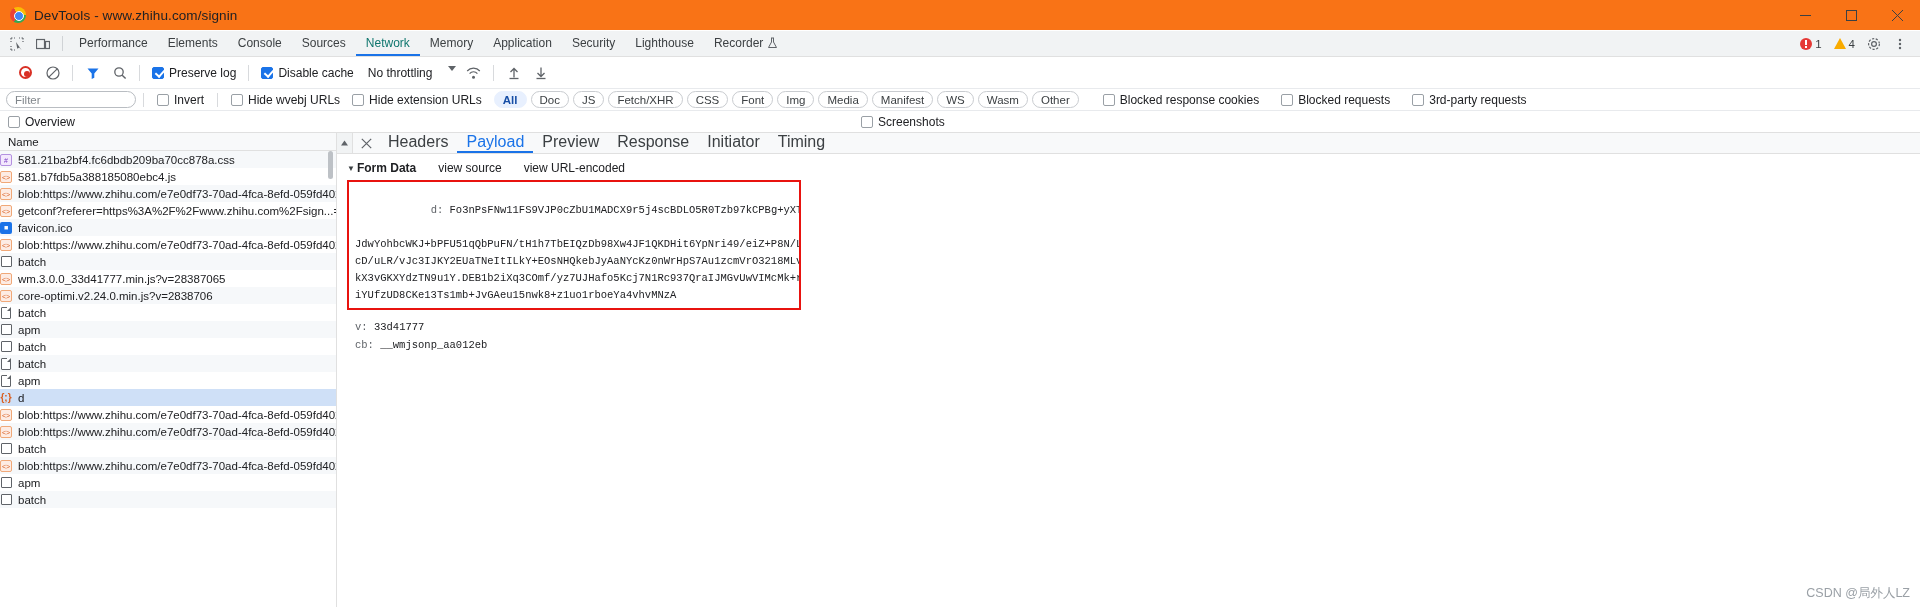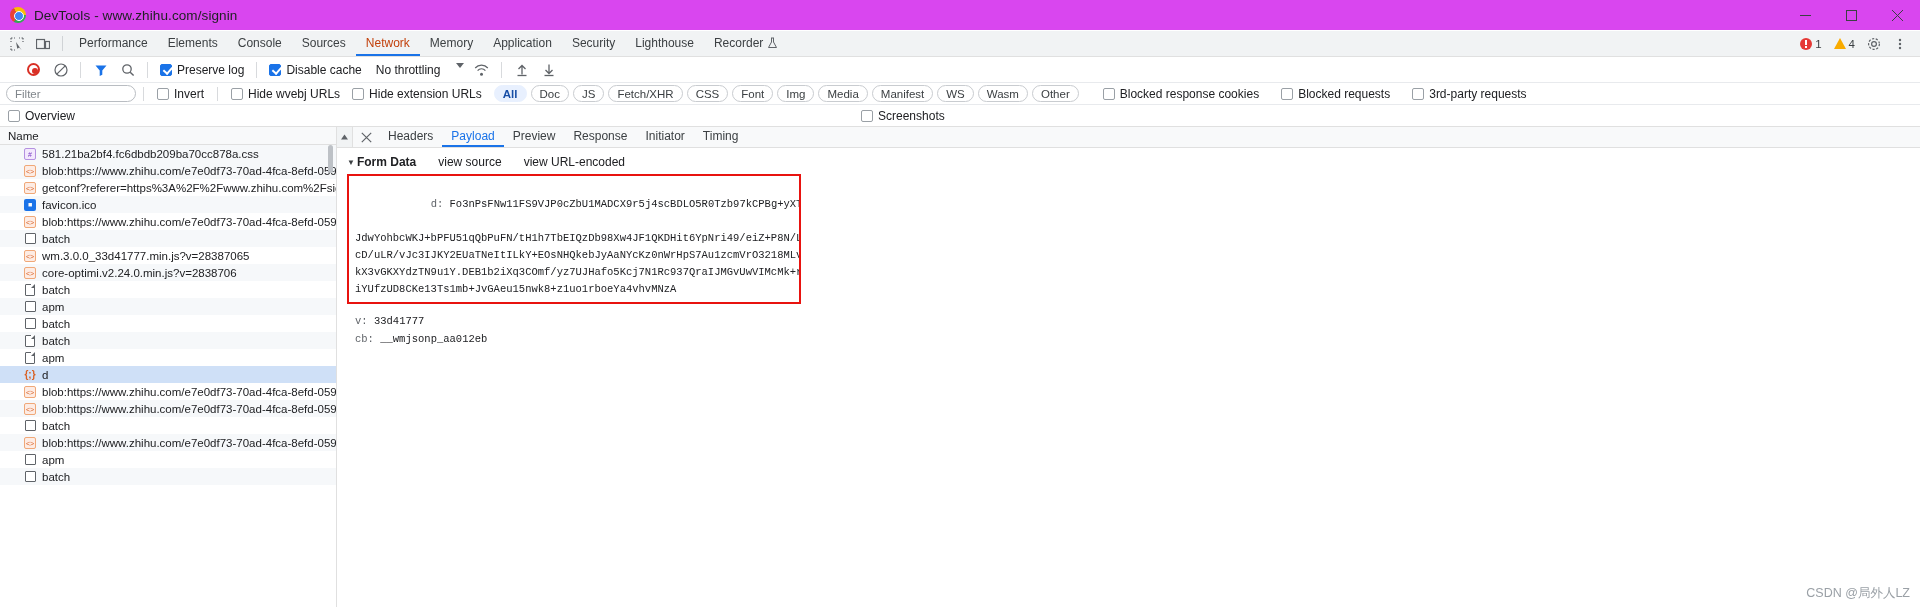--- a/index.html
+++ b/index.html
@@ -10,21 +10,21 @@
     font-family: "Liberation Sans", sans-serif;
     font-size: 12px;
     color: #202124;
     overflow: hidden;
   }
   .app { width: 1920px; height: 607px; position: relative; display: flex; flex-direction: column; }
 
   
   .titlebar {
     height: 21px; min-height: 31px;
-    background: #d946ef;
+    background: #f97316;
     display: flex; align-items: center;
     border-bottom: 1px solid #ffffff;
     position: relative;
   }
   .chrome-logo {
     width: 16px; height: 16px; margin-left: 10px; margin-right: 8px;
     border-radius: 50%;
     background:
       conic-gradient(from 210deg, #ea4335 0deg 120deg, #fbbc05 120deg 240deg, #34a853 240deg 360deg);
     position: relative; flex: 0 0 auto;
@@ -52,43 +52,43 @@
   .tb-icon {
     width: 26px; display: flex; align-items: center; justify-content: center;
     color: #5f6368;
   }
   .tb-sep { width: 1px; background: #d0d3d6; margin: 5px 6px; }
   .ptab {
     display: flex; align-items: center; padding: 0 10px;
     font-size: 12px; color: #3c4043; white-space: nowrap;
     border-bottom: 2px solid transparent; position: relative; top: 0;
   }
-  .ptab.active { color: #c2410c; border-bottom-color: #1a73e8; }
+  .ptab.active { color: #0f766e; border-bottom-color: #1a73e8; }
   .flask { margin-left: 4px; color: #5f6368; display: inline-flex; }
   .tabstrip-right { margin-left: auto; display: flex; align-items: center; padding-right: 8px; gap: 2px; }
   .err-badge, .warn-badge {
     display: flex; align-items: center; gap: 3px; font-size: 11.5px; color: #3c4043;
     padding: 0 5px;
   }
   .dot-err { width: 12px; height: 12px; border-radius: 50%; background: #e53935; position: relative; }
   .dot-err::before, .dot-err::after {
     content: ""; position: absolute; background: #fff; left: 5px; top: 2.5px; width: 2px; height: 5px;
   }
   .dot-err::after { top: 8.5px; height: 2px; }
   .tri-warn {
     width: 0; height: 0; border-left: 6px solid transparent; border-right: 6px solid transparent;
     border-bottom: 11px solid #f9ab00; position: relative;
   }
   .icon-btn { width: 24px; height: 22px; display: flex; align-items: center; justify-content: center; color: #5f6368; }
 
   
   .nettoolbar {
-    height: 26px; min-height: 26px; background: #fff;
+    height: 32px; min-height: 26px; background: #fff;
     display: flex; align-items: center; gap: 0;
-    border-bottom: 1px solid #e8eaed; padding-left: 20px;
+    border-bottom: 1px solid #e8eaed; padding-left: 12px;
   }
   .nb { width: 27px; height: 26px; display: flex; align-items: center; justify-content: center; color: #5f6368; }
   .record-dot { width: 13px; height: 13px; border-radius: 50%; border: 2px solid #d93025; position: relative; }
   .record-dot::after { content:""; position:absolute; left:2.5px; top:2.5px; width:6px;height:6px;border-radius:50%;background:#d93025;}
   .vsep { width: 1px; height: 16px; background: #d8dadd; margin: 0 6px; }
   .cbx {
     display: inline-flex; align-items: center; gap: 5px; font-size: 12px; color: #202124;
     padding: 0 6px; white-space: nowrap;
   }
   .box {
@@ -136,21 +136,21 @@
   
   .body { flex: 1; display: flex; min-height: 0; }
   .sidebar { width: 337px; min-width: 337px; display: flex; flex-direction: column; border-right: 1px solid #e0e0e0; background: #fff; justify-content: flex-end; }
   .sb-head {
     height: 19px; min-height: 19px; display: flex; align-items: center;
     padding-left: 8px; font-size: 11.5px; color: #202124;
     background: #f8f9fa; border-bottom: 1px solid #e0e0e0; border-top: 1px solid #e0e0e0;
   }
   .sb-list { flex: 1; overflow: hidden; position: relative; }
   .row {
-    height: 17px; display: flex; align-items: center; padding-left: 24px;
+    height: 17px; display: flex; align-items: center; padding-left: 0;
     font-size: 11.5px; color: #202124; white-space: nowrap; overflow: hidden;
   }
   .row.odd { background: #f6f8fa; }
   .row.sel { background: #cfe0f7; }
   .row .fname { overflow: hidden; text-overflow: clip; }
   .ricon { width: 12px; height: 12px; margin-right: 6px; flex: 0 0 auto; display:inline-flex; align-items:center; justify-content:center; }
   .ic-js, .ic-css, .ic-doc, .ic-img, .ic-other, .ic-json {
     width: 12px; height: 12px; border-radius: 2px; font-size: 7px; line-height: 12px;
     text-align: center; font-family: "Liberation Sans", sans-serif;
   }
@@ -171,21 +171,21 @@
 
   
   .detail { flex: 1; display: flex; flex-direction: column; min-width: 0; background: #fff; }
   .dtabs {
     height: 22px; min-height: 22px; display: flex; align-items: stretch;
     background: #f8f9fa; border-bottom: 1px solid #e0e0e0; border-top: 1px solid #e0e0e0;
   }
   .dt-scrollbtn { width: 16px; display:flex; align-items:center; justify-content:center; background: #f1f3f4; border-right: 1px solid #e0e0e0; color: #5f6368; }
   .dt-close { width: 26px; display: flex; align-items: center; justify-content: center; color: #5f6368; font-size: 13px; }
   .dtab {
-    display: flex; align-items: center; padding: 0 9px; font-size: 12px; color: #3c4043;
+    display: flex; align-items: center; padding: 0 9px; font-size: 16px; color: #3c4043;
     border-bottom: 2px solid transparent; white-space: nowrap;
   }
   .dtab.active { color: #1a73e8; border-bottom-color: #1a73e8; }
   .payload-body { flex: 1; padding: 7px 0 0 10px; position: relative; overflow: hidden; }
   .fd-head { display: flex; align-items: center; gap: 0; font-size: 12px; margin-bottom: 4px; }
   .fd-tri { color: #3c4043; font-size: 8px; margin-right: 2px; }
   .fd-title { font-weight: bold; color: #202124; }
   .fd-link { color: #202124; margin-left: 22px; }
   .redbox {
     border: 2px solid #e8130f; display: inline-block; padding: 3px 6px 4px 6px;
@@ -424,20 +424,26 @@
       <div class="sb-head">
         <span>Name</span>
       </div>
       <div class="sb-list" id="req-list">
         <div class="row odd">
             <span class="ricon">
               <span class="ic-css">#</span>
             </span>
             <span class="fname">581.21ba2bf4.fc6dbdb209ba70cc878a.css</span>
           </div>
+          <div class="row">
+            <span class="ricon">
+              <span class="ic-js">&lt;&gt;</span>
+            </span>
+            <span class="fname">581.b7fdb5a388185080ebc4.js</span>
+          </div>
           <div class="row odd">
             <span class="ricon">
               <span class="ic-js">&lt;&gt;</span>
             </span>
             <span class="fname">blob:https://www.zhihu.com/e7e0df73-70ad-4fca-8efd-059fd4028b73</span>
           </div>
           <div class="row">
             <span class="ricon">
               <span class="ic-js">&lt;&gt;</span>
             </span>

